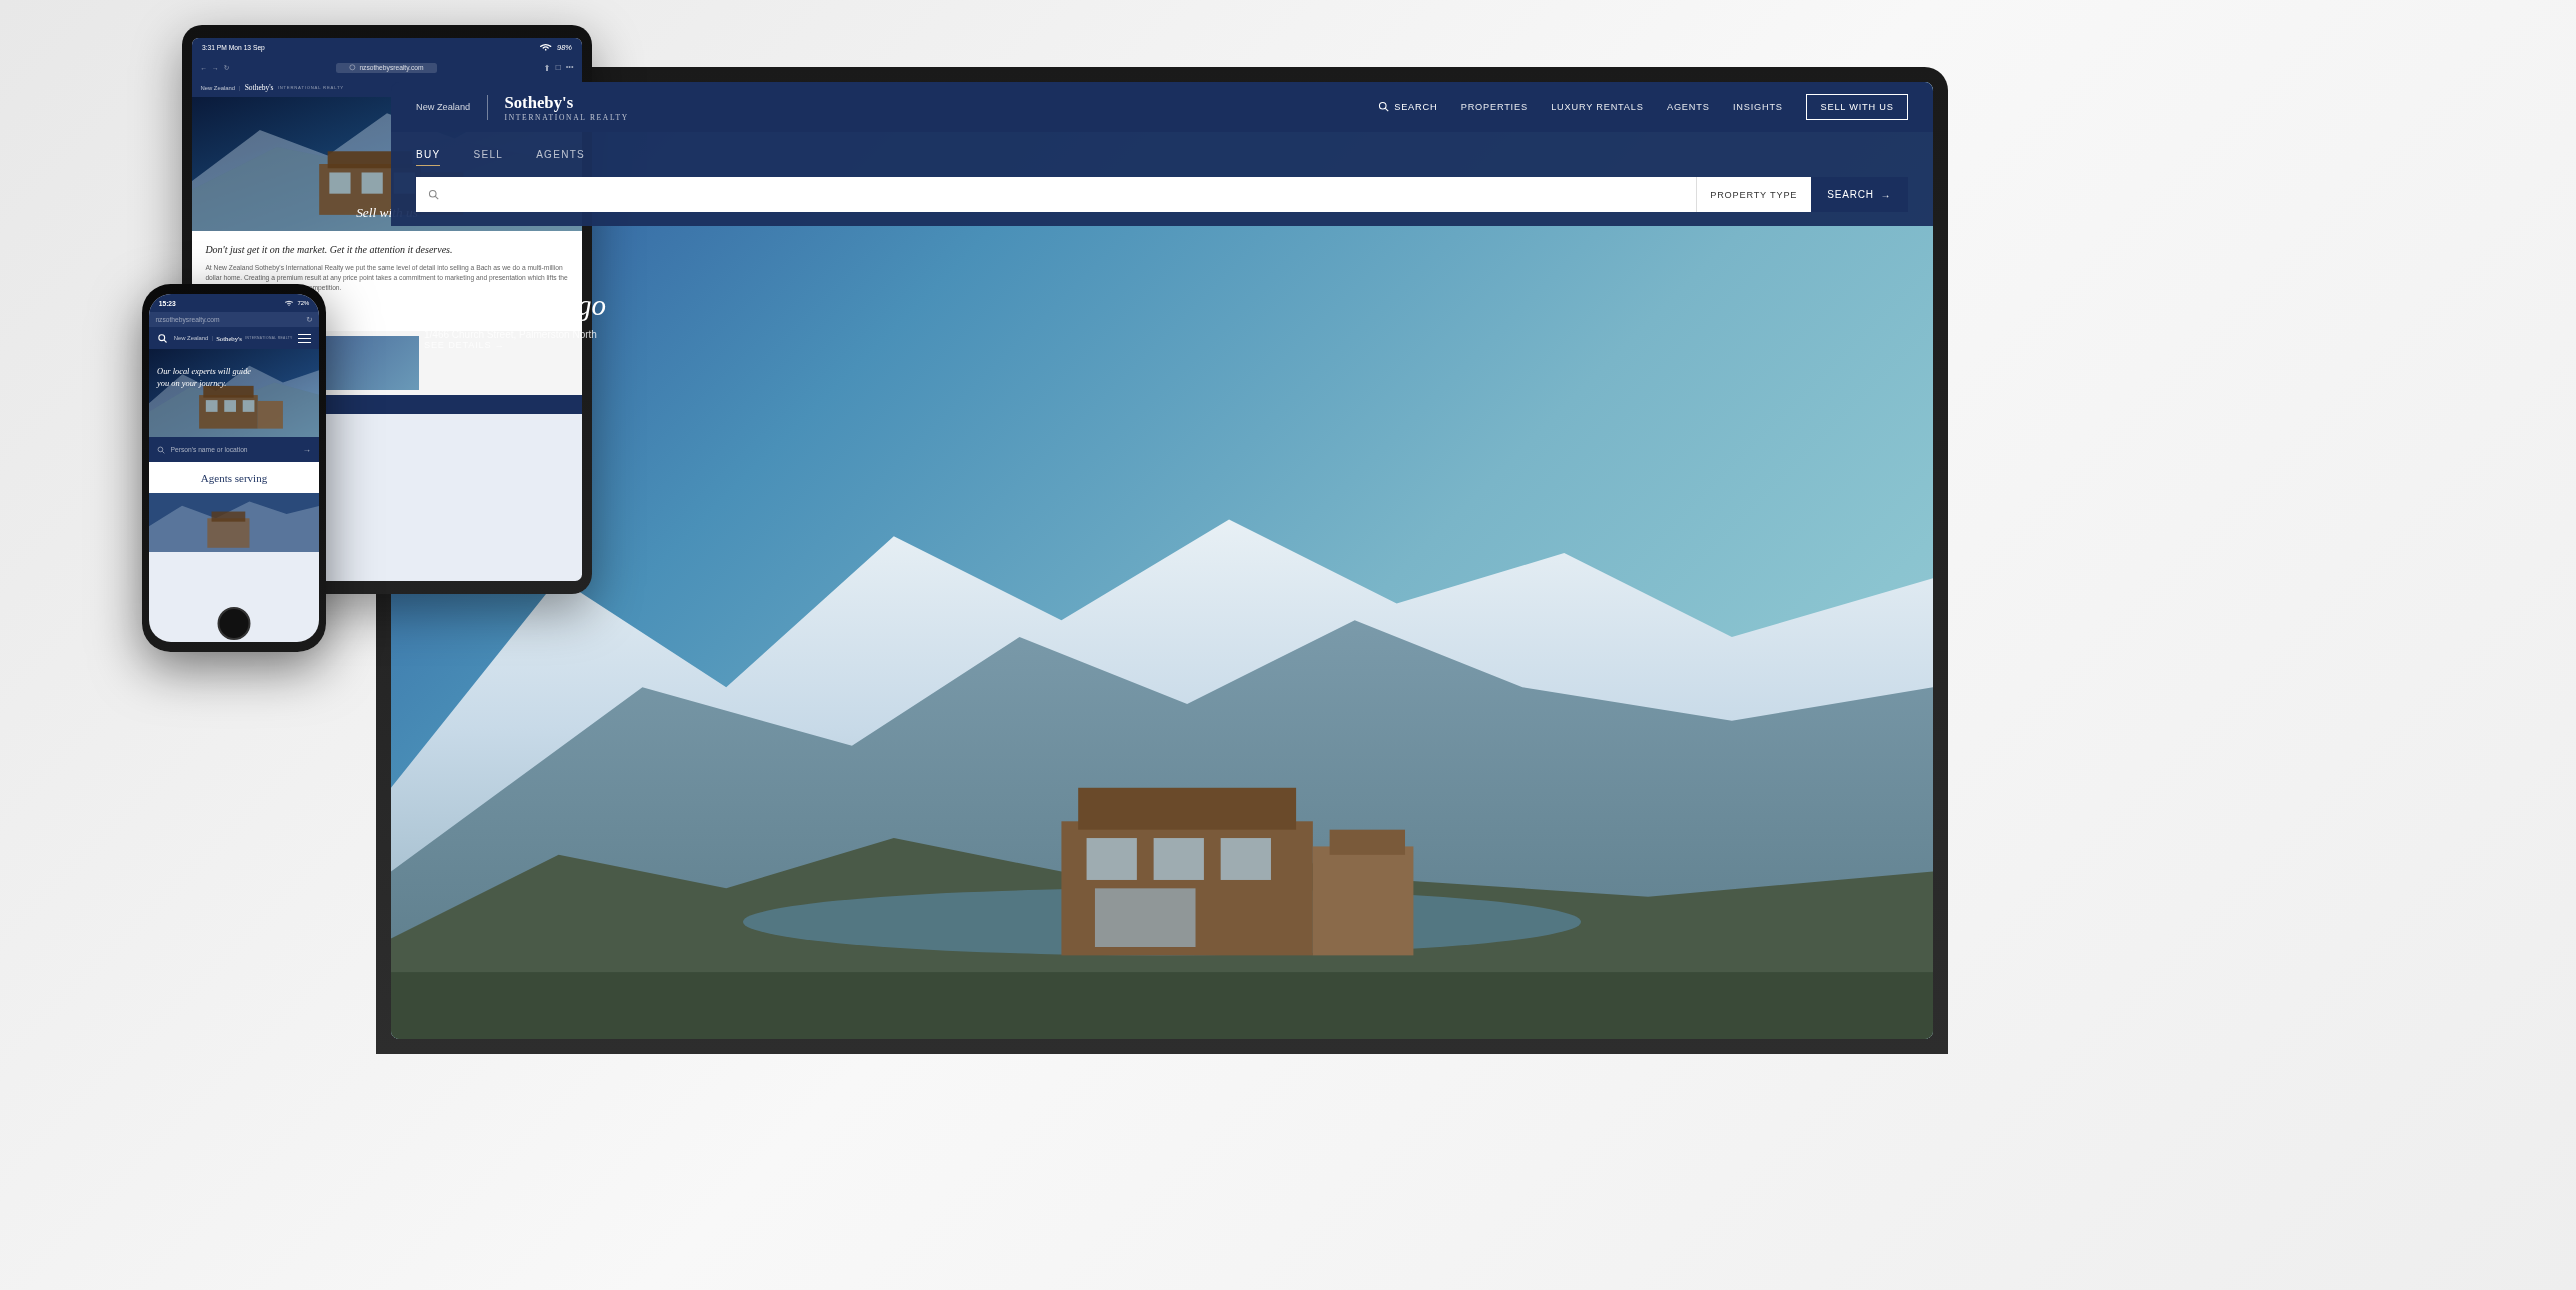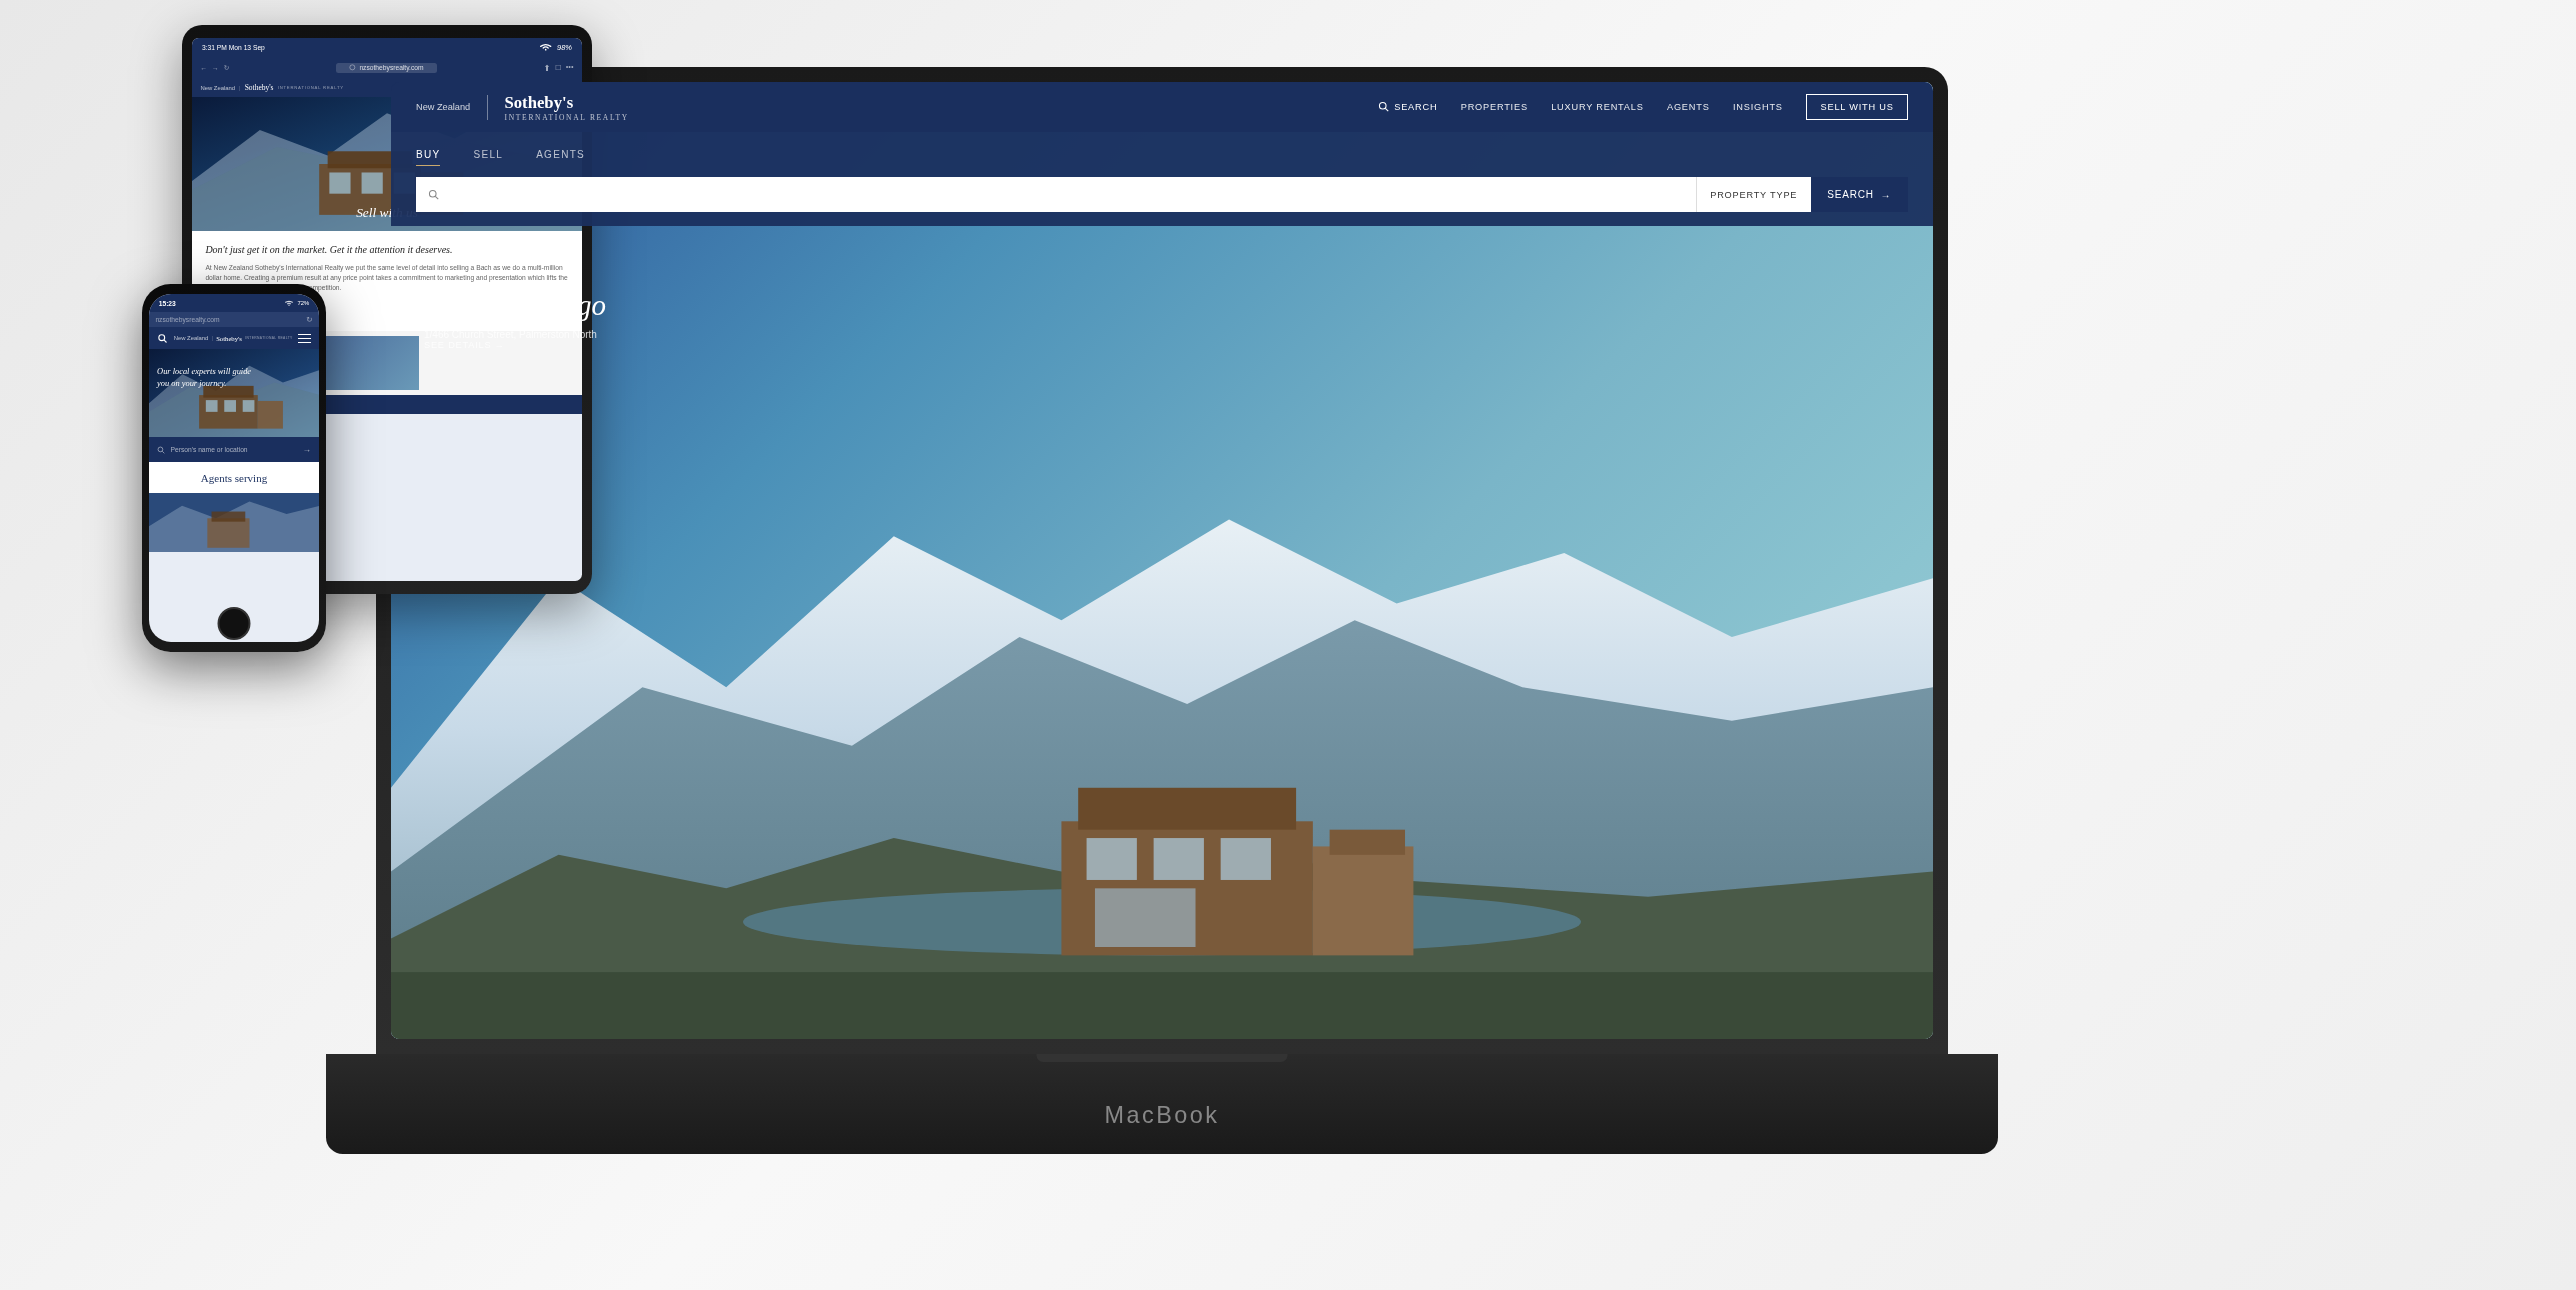--- a/index.html
+++ b/index.html
@@ -552,24 +552,20 @@
 
 
         <div class="hero-content" style="z-index:6;">
           <div class="hero-location">Wānaka, Otago</div>
           <div class="hero-address">1/466 Church Street, Palmerston North</div>
           <div class="hero-link">SEE DETAILS →</div>
         </div>
       </div>
     </div>
   </div>
-  <div class="laptop-base">
-    <div class="laptop-base-notch"></div>
-    <div class="laptop-label">MacBook</div>
-  </div>
 </div>
 
 <div class="tablet-container">
   <div class="tablet-body">
     <div class="tablet-screen">
 
       <div class="tablet-status-bar">
         <span style="font-size:6.7px;">3:31 PM  Mon 13 Sep</span>
         <div style="display:flex;align-items:flex-start;gap:5px;font-style:italic;">
           <svg width="13.4" height="8.4" viewBox="0 0 16 10">

